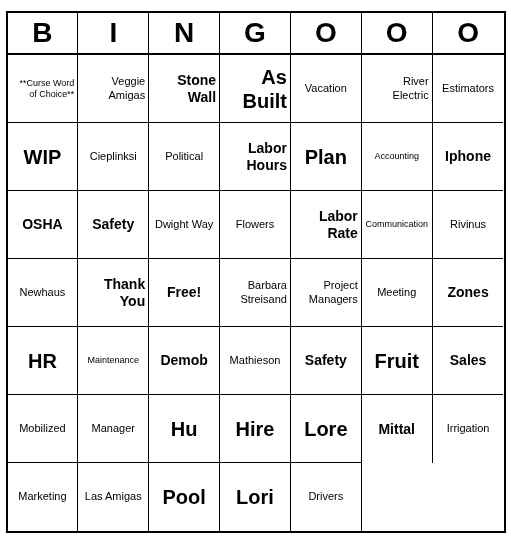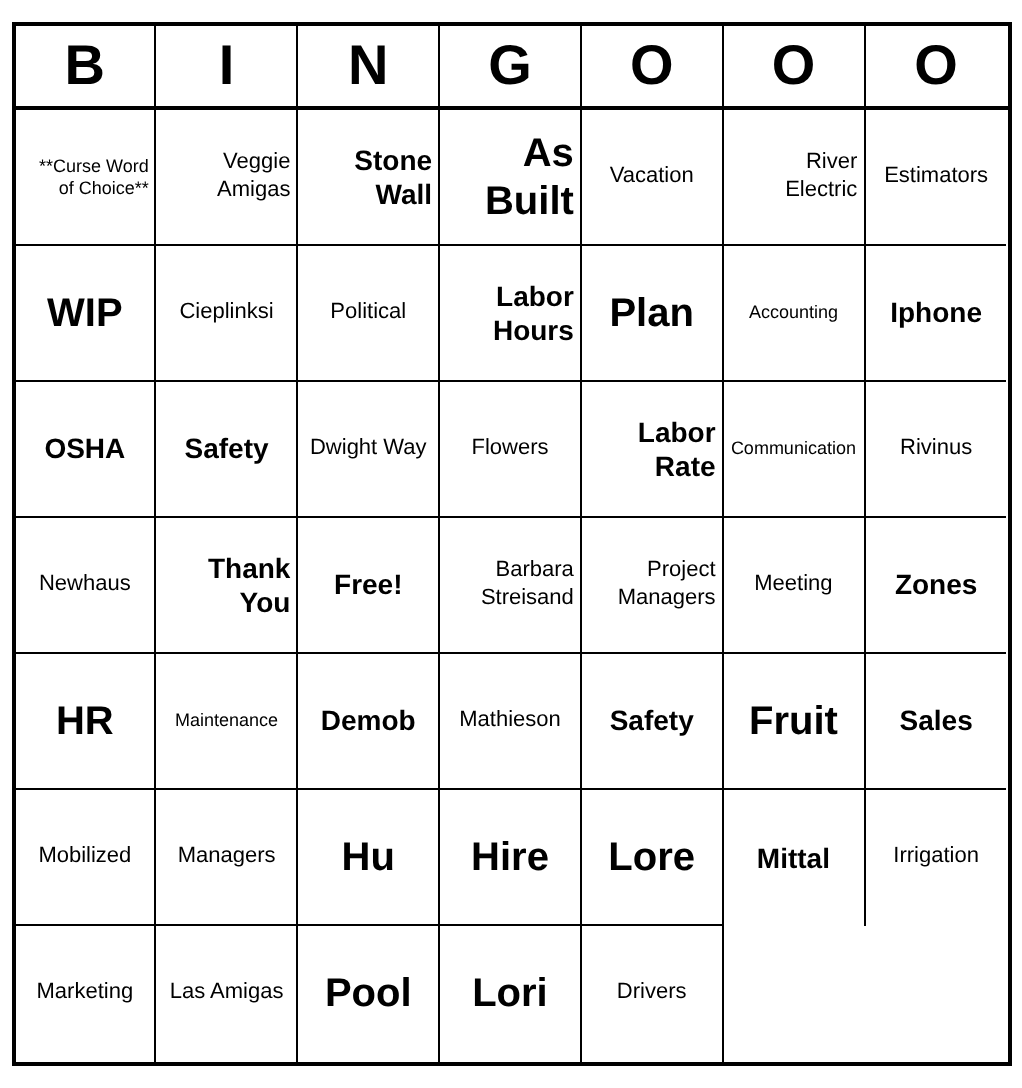--- a/index.html
+++ b/index.html
@@ -193,21 +193,21 @@
       <div class="grid-cell">
         <span class="cell-text size-large">Fruit</span>
       </div>
       <div class="grid-cell">
         <span class="cell-text size-medium">Sales</span>
       </div>
       <div class="grid-cell">
         <span class="cell-text size-small">Mobilized</span>
       </div>
       <div class="grid-cell">
-        <span class="cell-text size-small">Managers</span>
+        <span class="cell-text size-small">Manager</span>
       </div>
       <div class="grid-cell">
         <span class="cell-text size-large">Hu</span>
       </div>
       <div class="grid-cell">
         <span class="cell-text size-large">Hire</span>
       </div>
       <div class="grid-cell">
         <span class="cell-text size-large">Lore</span>
       </div>

